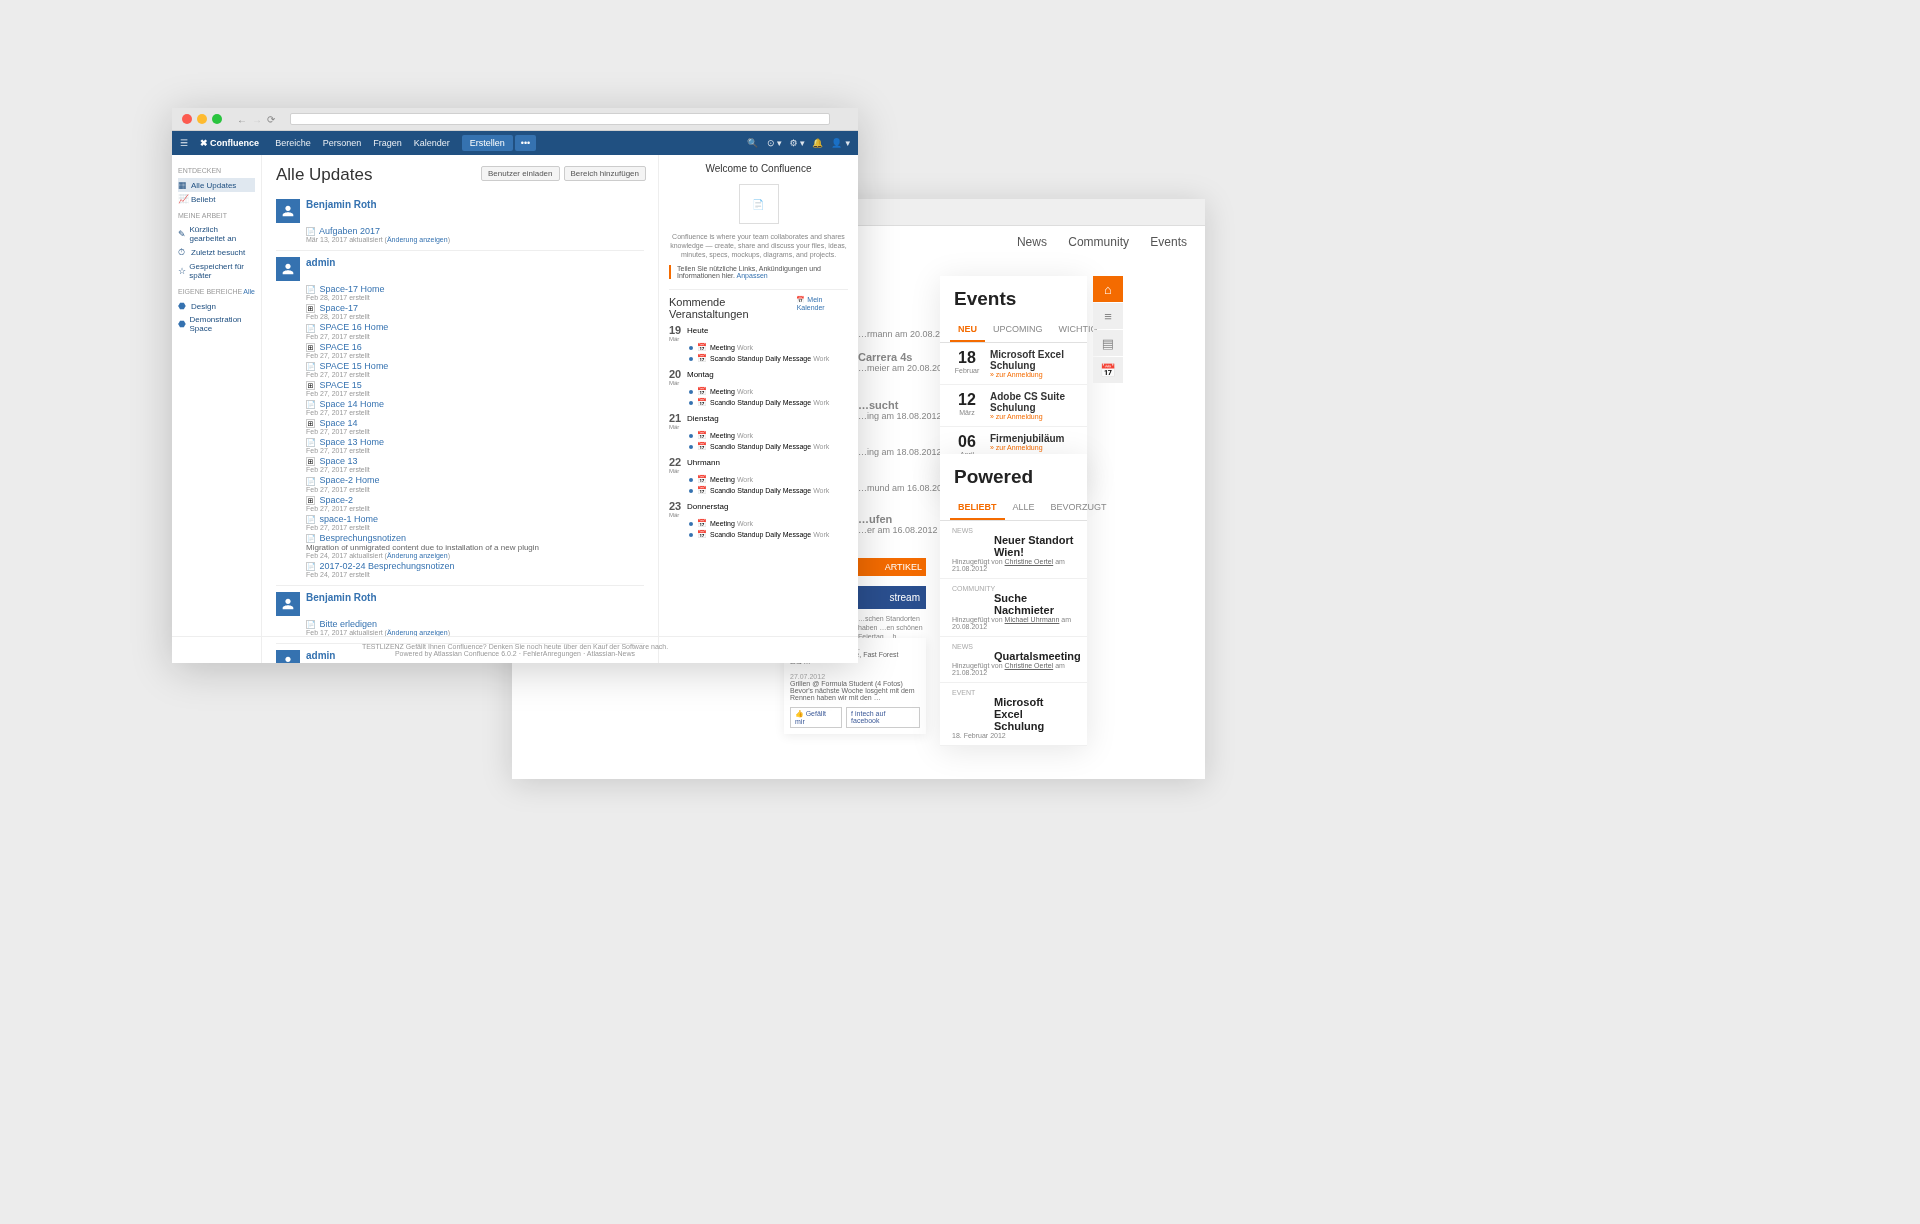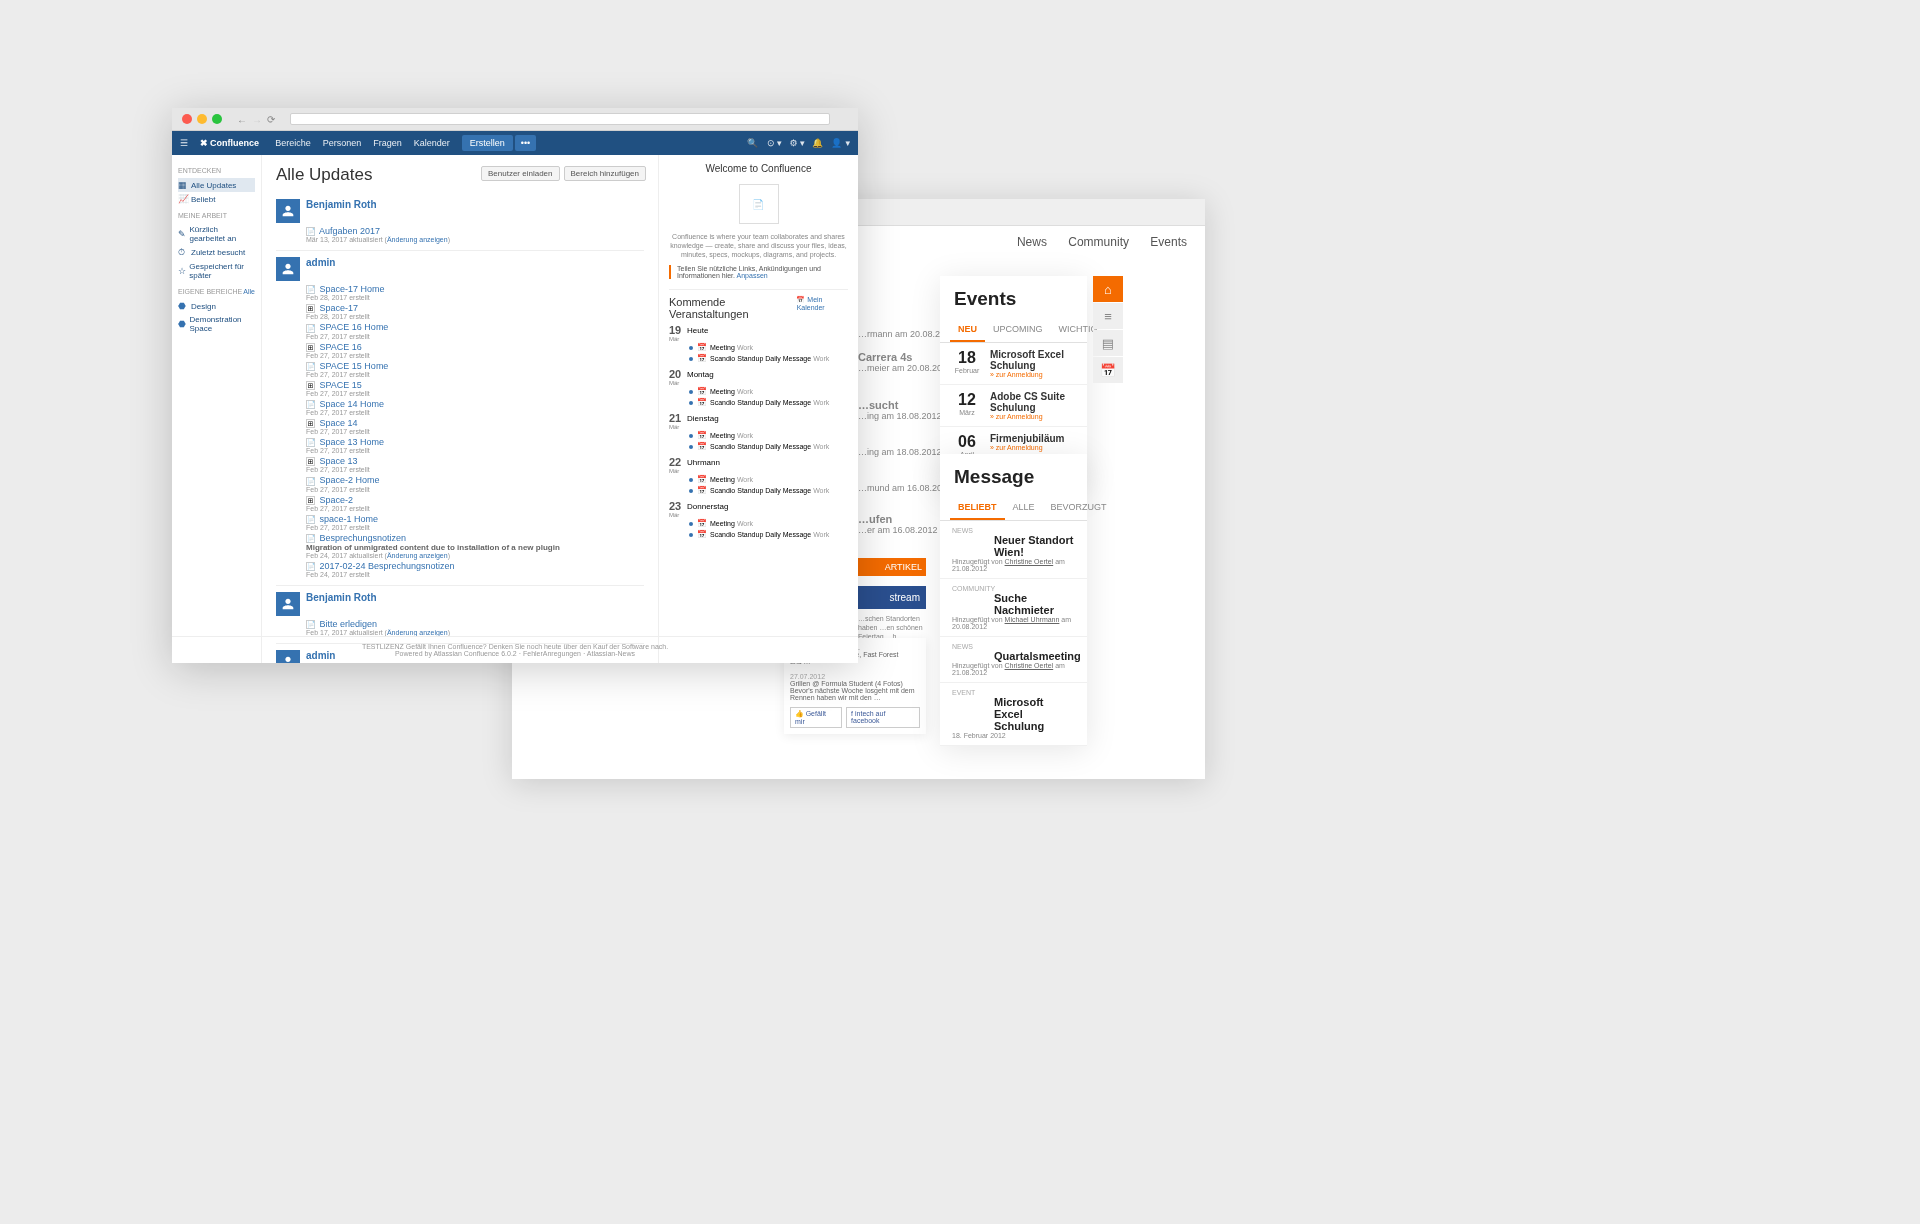--- a/index.html
+++ b/index.html
@@ -198,21 +198,21 @@
 </div>
 
 <div class="panel-icons">
   <div class="picon active">⌂</div>
   <div class="picon">≡</div>
   <div class="picon">▤</div>
   <div class="picon">📅</div>
 </div>
 
 <div class="panel-aktuell">
-  <div class="panel-hdr">Message</div>
+  <div class="panel-hdr">Powered</div>
   <div class="panel-tabs">
     <div class="tab active">BELIEBT</div>
     <div class="tab">ALLE</div>
     <div class="tab">BEVORZUGT</div>
   </div>
   <div id="aktuell-list">
       <div class="ak-item">
         <div class="cat">NEWS</div>
         <div class="tit">Neuer Standort Wien!</div>
         <div class="meta">Hinzugefügt von <u>Christine Oertel</u> am 21.08.2012</div>
@@ -341,21 +341,21 @@
                 <div class="fg-item"><span class="fg-icon">⊞</span> <span class="link">SPACE 16</span><div class="meta">Feb 27, 2017 erstellt</div></div>
                 <div class="fg-item"><span class="fg-icon">📄</span> <span class="link">SPACE 15 Home</span><div class="meta">Feb 27, 2017 erstellt</div></div>
                 <div class="fg-item"><span class="fg-icon">⊞</span> <span class="link">SPACE 15</span><div class="meta">Feb 27, 2017 erstellt</div></div>
                 <div class="fg-item"><span class="fg-icon">📄</span> <span class="link">Space 14 Home</span><div class="meta">Feb 27, 2017 erstellt</div></div>
                 <div class="fg-item"><span class="fg-icon">⊞</span> <span class="link">Space 14</span><div class="meta">Feb 27, 2017 erstellt</div></div>
                 <div class="fg-item"><span class="fg-icon">📄</span> <span class="link">Space 13 Home</span><div class="meta">Feb 27, 2017 erstellt</div></div>
                 <div class="fg-item"><span class="fg-icon">⊞</span> <span class="link">Space 13</span><div class="meta">Feb 27, 2017 erstellt</div></div>
                 <div class="fg-item"><span class="fg-icon">📄</span> <span class="link">Space-2 Home</span><div class="meta">Feb 27, 2017 erstellt</div></div>
                 <div class="fg-item"><span class="fg-icon">⊞</span> <span class="link">Space-2</span><div class="meta">Feb 27, 2017 erstellt</div></div>
                 <div class="fg-item"><span class="fg-icon">📄</span> <span class="link">space-1 Home</span><div class="meta">Feb 27, 2017 erstellt</div></div>
-                <div class="fg-item"><span class="fg-icon">📄</span> <span class="link">Besprechungsnotizen</span><div style="color:#666;font-size:8px;font-weight:bold;">Migration of unmigrated content due to installation of a new plugin</div><div class="meta">Feb 24, 2017 aktualisiert (<span class="act">Änderung anzeigen</span>)</div></div>
+                <div class="fg-item"><span class="fg-icon">📄</span> <span class="link">Besprechungsnotizen</span><div style="color:#666;font-size:8px;">Migration of unmigrated content due to installation of a new plugin</div><div class="meta">Feb 24, 2017 aktualisiert (<span class="act">Änderung anzeigen</span>)</div></div>
                 <div class="fg-item"><span class="fg-icon">📄</span> <span class="link">2017-02-24 Besprechungsnotizen</span><div class="meta">Feb 24, 2017 erstellt</div></div>
               </div>
             </div>
             <div class="feed-group">
               <div class="fg-head">
                 <div class="avatar">
                   <svg width="16" height="16" viewBox="0 0 24 24">
                     <path d="M12 12c2.2 0 4-1.8 4-4s-1.8-4-4-4-4 1.8-4 4 1.8 4 4 4zm0 2c-2.7 0-8 1.3-8 4v2h16v-2c0-2.7-5.3-4-8-4z"></path>
                   </svg>
                 </div>

